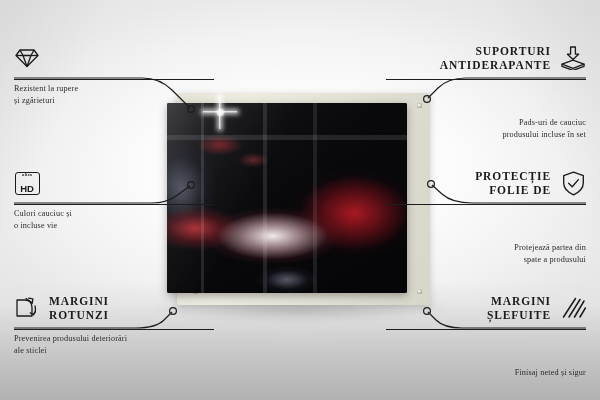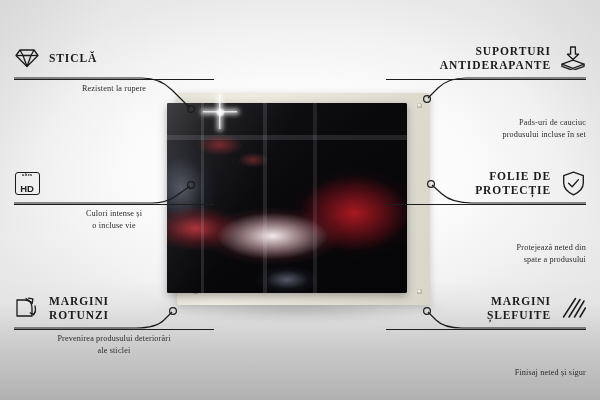--- a/index.html
+++ b/index.html
@@ -196,21 +196,20 @@
     border-top: 1.3px solid #1d1d1d;
     margin-top: 3px;
   }
   .feature .desc {
     font-family: "Liberation Serif", serif;
     font-size: 8.2px;
     color: #2b2b2b;
     line-height: 1.42;
     margin-top: 3px;
     letter-spacing: 0.15px;
-    text-align: center;
   }
   .feature.right .desc { text-align: right; margin-top: 37px; }
 
   .icon {
     flex: 0 0 auto;
     width: 26px;
     height: 26px;
     display: flex;
     align-items: center;
     justify-content: center;
@@ -328,41 +327,41 @@
           <g fill="none" stroke="currentColor" stroke-width="1.3" stroke-linejoin="round">
             <path d="M5 2 H19 L23 7.5 L12 18.5 L1 7.5 Z"></path>
             <path d="M1 7.5 H23"></path>
             <path d="M5 2 L8 7.5 L12 18.5"></path>
             <path d="M19 2 L16 7.5 L12 18.5"></path>
             <path d="M8 7.5 H16"></path>
           </g>
         </svg>
       </span>
       <div class="titles">
-        <div>STICLĂ</div>
       </div>
     </div>
     <div class="rule"></div>
     <div class="desc">
       <div>Rezistent la rupere</div>
+      <div>și zgârieturi</div>
     </div>
   </div>
 
   <div class="feature left" id="f-print">
     <div class="head">
       <span class="icon">
         <span class="hd-badge">
           <span class="hd-ultra">ultra</span>
           <span class="hd-main">HD</span>
         </span>
       </span>
     </div>
     <div class="rule"></div>
     <div class="desc">
-      <div>Culori intense și</div>
+      <div>Culori cauciuc și</div>
       <div>o incluse vie</div>
     </div>
   </div>
 
   <div class="feature left" id="f-edges">
     <div class="head">
       <span class="icon">
         <svg width="24" height="22" viewBox="0 0 24 22">
           <g fill="none" stroke="currentColor" stroke-width="1.3" stroke-linejoin="round" stroke-linecap="round">
             <path d="M2 3 H10 Q17 3 17 11 V19 H2 Z"></path>
@@ -404,35 +403,35 @@
     <div class="rule"></div>
     <div class="desc">
       <div>Pads-uri de cauciuc</div>
       <div>produsului incluse în set</div>
     </div>
   </div>
 
   <div class="feature right" id="f-film">
     <div class="head">
       <div class="titles">
+        <div>PROTECȚIE</div>
         <div>FOLIE DE</div>
-        <div>PROTECȚIE</div>
       </div>
       <span class="icon">
         <svg width="23" height="25" viewBox="0 0 23 25">
           <g fill="none" stroke="currentColor" stroke-width="1.35" stroke-linejoin="round" stroke-linecap="round">
             <path d="M11.5 1.2 L21.3 4.6 V12 Q21.3 19.4 11.5 23.8 Q1.7 19.4 1.7 12 V4.6 Z"></path>
             <path d="M6.6 12.2 L10.2 15.8 L16.4 8.6"></path>
           </g>
         </svg>
       </span>
     </div>
     <div class="rule"></div>
     <div class="desc">
-      <div>Protejează neted din</div>
+      <div>Protejează partea din</div>
       <div>spate a produsului</div>
     </div>
   </div>
 
   <div class="feature right" id="f-polished">
     <div class="head">
       <div class="titles">
         <div>MARGINI</div>
         <div>ȘLEFUITE</div>
       </div>

